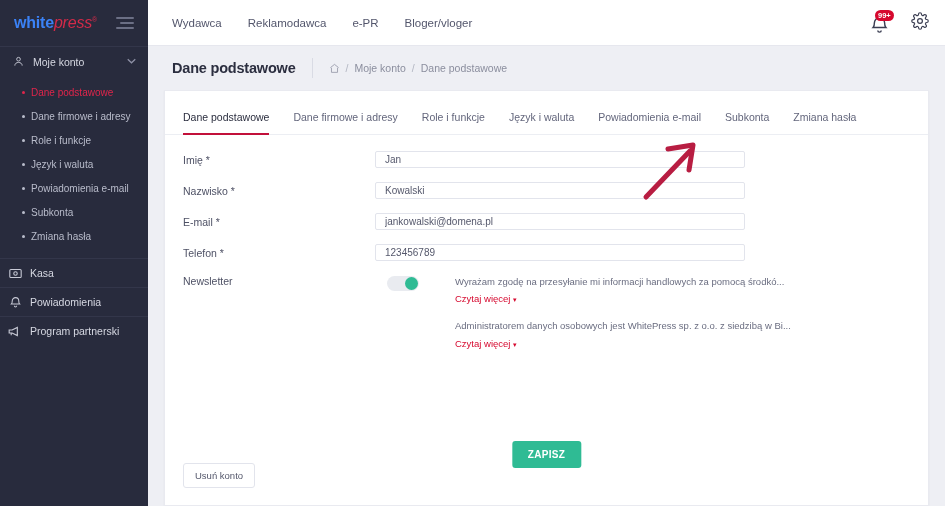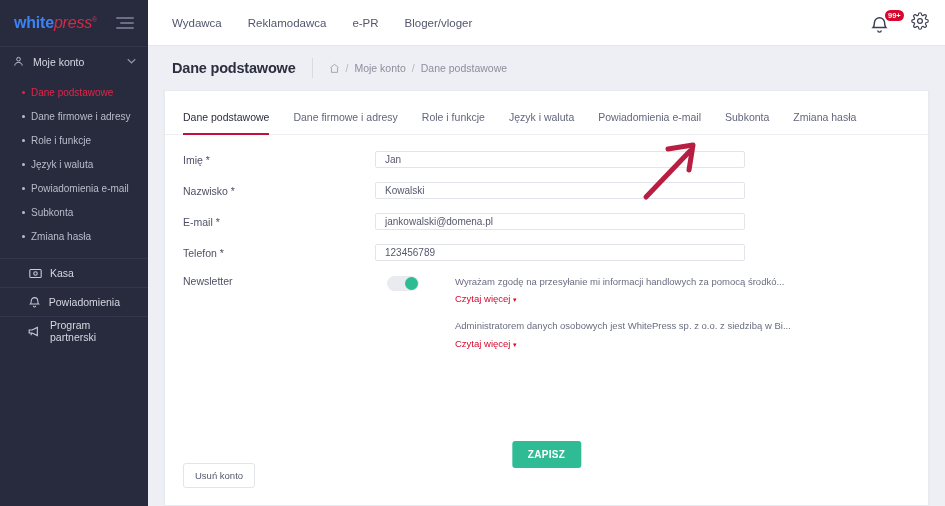--- a/index.html
+++ b/index.html
@@ -45,41 +45,41 @@
     padding: 0 12px 0 22px; height: 24px;
     font-size: 10px; color: #b9bccb; cursor: pointer;
   }
   .subitem .dot { width: 3px; height: 3px; border-radius: 50%; background: #b9bccb; flex:0 0 3px; }
   .subitem.active { color: #e0254b; }
   .subitem.active .dot { background: #e0254b; }
 
   .botnav { margin-top: 4px; }
   .bot-item {
     display: flex; align-items: center; gap: 8px;
-    height: 29px; padding: 0 28px;
+    height: 29px; padding: 0 8px;
     border-top: 1px solid #33364a;
     color: #d6d8e2; font-size: 10.5px; cursor: pointer;
   }
   .bot-item .ico { width: 14px; display: flex; align-items: center; justify-content: center; }
 
   
   .main { flex: 1; height: 506px; display: flex; flex-direction: column; background: #eeeff4; border-radius: 7px; }
 
   .topbar {
     height: 46px; background: #ffffff;
     display: flex; align-items: center;
     padding: 0 16px 0 24px;
     border-bottom: 1px solid #e6e7ee;
   }
   .topnav { display: flex; align-items: center; gap: 26px; }
   .topnav a { color: #53566c; font-size: 11.5px; text-decoration: none; cursor: pointer; }
   .top-right { margin-left: auto; display: flex; align-items: center; gap: 22px; }
   .bell-wrap { position: relative; width: 20px; height: 22px; cursor: pointer; }
   .badge {
-    position: absolute; top: -2px; left: 16px;
+    position: absolute; top: -2px; left: 6px;
     background: #d6082e; color: #fff;
     font-size: 7.5px; font-weight: bold;
     border-radius: 9px; padding: 2px 3px 2px 3px;
     line-height: 1; min-width: 17px; text-align: center;
     z-index: 2;
   }
 
   .page-head {
     height: 44px; display: flex; align-items: center;
     padding: 0 0 0 8px; margin: 0 16px;

